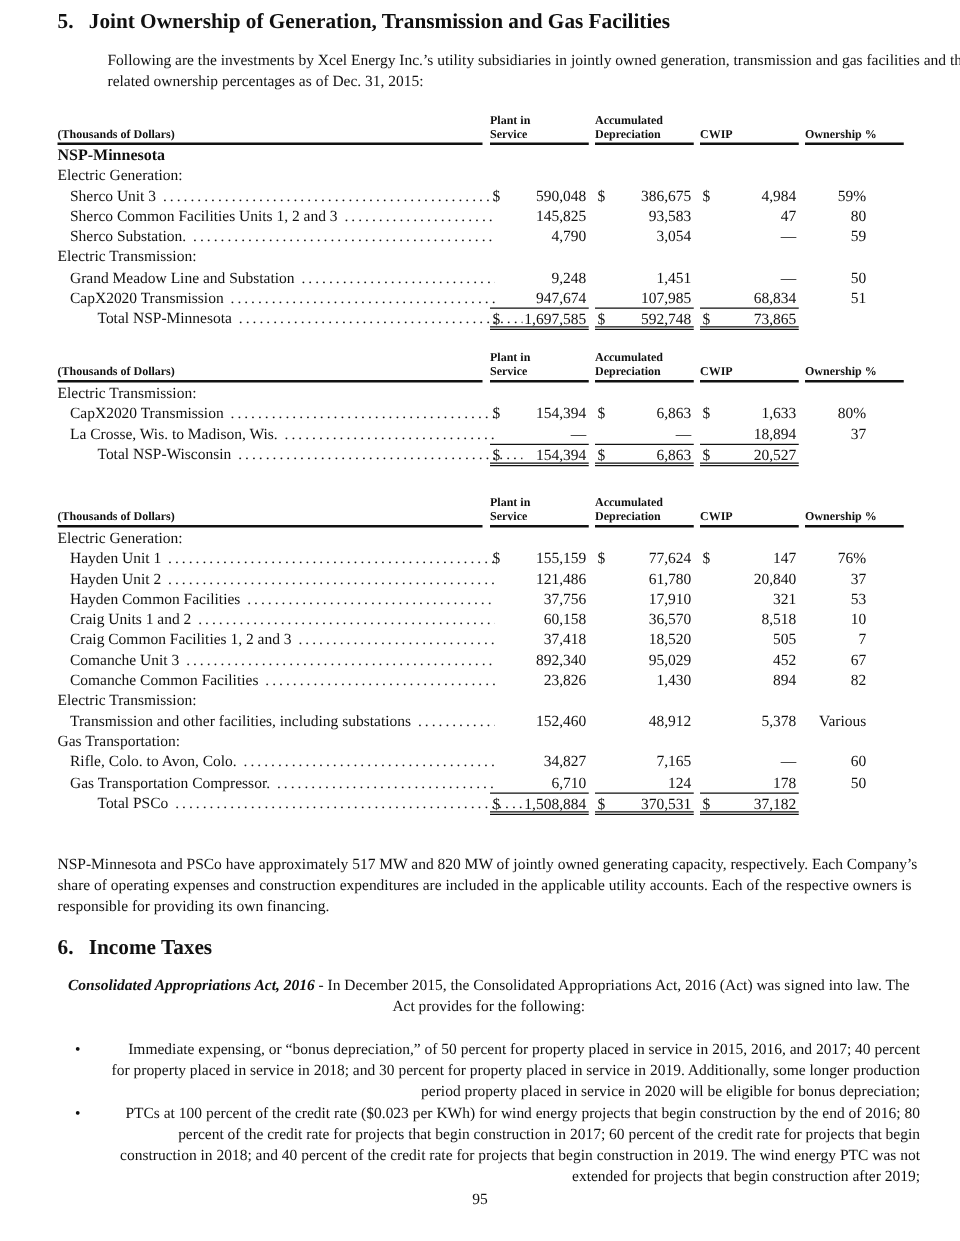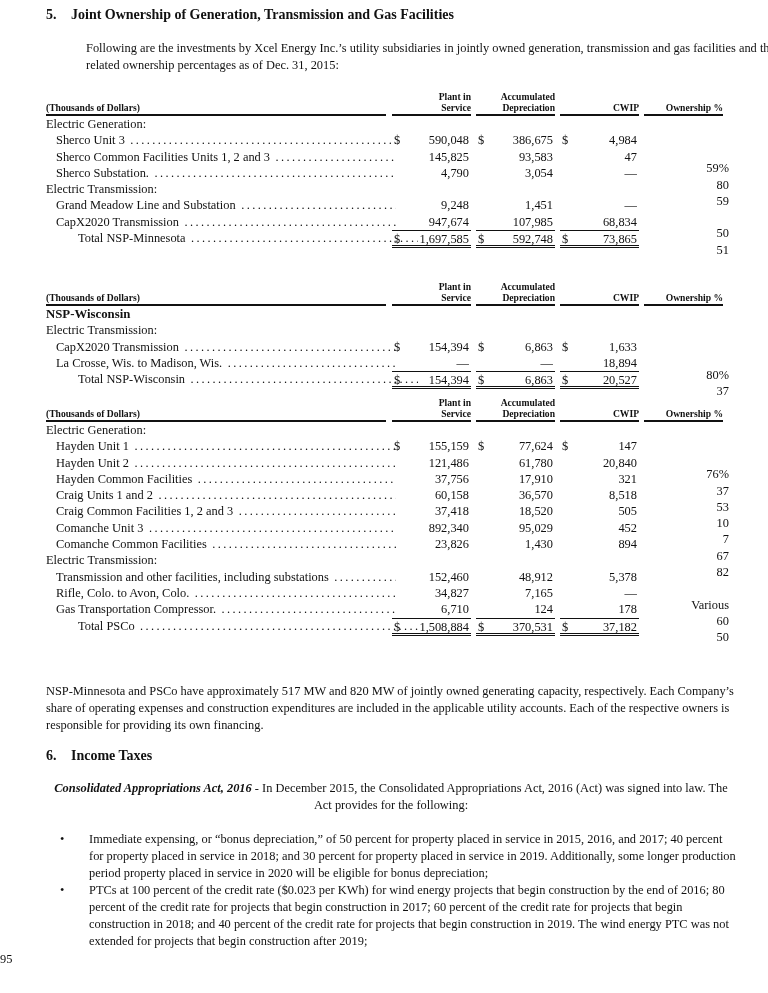--- a/index.html
+++ b/index.html
@@ -1,45 +1,45 @@
 <!DOCTYPE html>
 <html><head>
 <meta charset="utf-8">
 <style>
   html, body { margin:0; padding:0; background:#ffffff; }
   body { width:768px; height:993px; position:relative; overflow:hidden;
          font-family:"Liberation Serif", serif; color:#111; font-size:12.4px; }
   .page { position:absolute; left:0; top:0; width:768px; height:993px; }
-  .h { position:absolute; left:46px; font-weight:bold; font-size:14px; }
+  .h { position:absolute; left:46px; font-weight:bold; font-size:17px; }
   .h .num { display:inline-block; width:25px; }
   .para { position:absolute; left:46px; width:690px; line-height:17px; }
   .tbl { position:absolute; left:46px; width:677px; }
   .hdr { position:relative; height:30px; }
-  .hdr .c { position:absolute; bottom:3px; text-align:right; font-weight:bold;
+  .hdr .c { position:absolute; bottom:3px; text-align:left; font-weight:bold;
             font-size:9.6px; line-height:11px; }
   .hdr .u { position:absolute; bottom:0; height:2px; background:#111; }
   .row { position:relative; height:16.3px; line-height:16.3px; white-space:nowrap; }
   .row .lbl { position:absolute; left:0; width:340px; overflow:hidden; }
   .row .lbl .dots { color:#111; letter-spacing:2.4px; }
   .row.grp .lbl { font-weight:bold; font-size:12.8px; }
   .ind1 { padding-left:10px; }
   .ind2 { padding-left:32px; }
   .cell { position:absolute; top:0; height:16.3px; }
   .cell .cur { position:absolute; left:2px; }
   .cell .val { position:absolute; right:2px; }
   .c1 { left:346px; width:79px; }
   .c2 { left:430px; width:79px; }
   .c3 { left:514px; width:79px; }
-  .c4 { left:604px; width:79px;margin-top:28px; }
+  .c4 { left:568px; width:79px; }
   .c4 .val { right:0; }
   .tot .c1, .tot .c2, .tot .c3 { border-top:1px solid #111; border-bottom:3px double #111; height:14px; }
   .bul { position:absolute; left:60px; width:676px; line-height:17px; }
   .bul .dot { position:absolute; left:0; }
-  .bul .txt { position:absolute; left:29px; width:647px; }
-  .pg { position:absolute; top:952px; left:0; width:768px; }
+  .bul .txt { position:absolute; left:29px; width:647px;text-align:right; }
+  .pg { position:absolute; top:952px; left:0; width:768px; text-align:center; }
   .it { font-weight:bold; font-style:italic; }
 </style>
 </head>
 <body>
 
 <div class="page">
 
   <div class="h" style="top:7px;">
     <span class="num">5.</span><span>Joint Ownership of Generation, Transmission and Gas Facilities</span>
   </div>
@@ -51,20 +51,23 @@
         <div class="c" style="left: 0px; width: 340px; text-align: left;"><span>(Thousands of Dollars)</span></div>
         <div class="u" style="left: 0px; width: 340px;"></div>
         <div class="c" style="left: 346px; width: 79px;"><span>Plant in</span><br><span>Service</span></div>
         <div class="u" style="left: 346px; width: 79px;"></div>
         <div class="c" style="left: 430px; width: 79px;"><span>Accumulated</span><br><span>Depreciation</span></div>
         <div class="u" style="left: 430px; width: 79px;"></div>
         <div class="c" style="left: 514px; width: 79px;"><span>CWIP</span></div>
         <div class="u" style="left: 514px; width: 79px;"></div>
         <div class="c" style="left: 598px; width: 79px;"><span>Ownership %</span></div>
         <div class="u" style="left: 598px; width: 79px;"></div>
+      </div>
+      <div class="row grp">
+        <span class="lbl">NSP-Minnesota</span>
       </div>
       <div class="row">
         <span class="lbl "><span>Electric Generation:</span></span>
       </div>
       <div class="row">
         <span class="lbl ind1"><span>Sherco Unit 3</span><span class="dots"> ................................................................................</span></span>
         <div class="cell c1">
           <span class="cur">$</span>
           <span class="val">590,048</span>
         </div>
@@ -168,23 +171,20 @@
         <div class="u" style="left: 0px; width: 340px;"></div>
         <div class="c" style="left: 346px; width: 79px;"><span>Plant in</span><br><span>Service</span></div>
         <div class="u" style="left: 346px; width: 79px;"></div>
         <div class="c" style="left: 430px; width: 79px;"><span>Accumulated</span><br><span>Depreciation</span></div>
         <div class="u" style="left: 430px; width: 79px;"></div>
         <div class="c" style="left: 514px; width: 79px;"><span>CWIP</span></div>
         <div class="u" style="left: 514px; width: 79px;"></div>
         <div class="c" style="left: 598px; width: 79px;"><span>Ownership %</span></div>
         <div class="u" style="left: 598px; width: 79px;"></div>
       </div>
-      <div class="row grp">
-        <span class="lbl">NSP-Wisconsin</span>
-      </div>
       <div class="row">
         <span class="lbl "><span>Electric Transmission:</span></span>
       </div>
       <div class="row">
         <span class="lbl ind1"><span>CapX2020 Transmission</span><span class="dots"> ................................................................................</span></span>
         <div class="cell c1">
           <span class="cur">$</span>
           <span class="val">154,394</span>
         </div>
         <div class="cell c2">
@@ -369,20 +369,23 @@
           <span class="val">48,912</span>
         </div>
         <div class="cell c3">
           <span class="val">5,378</span>
         </div>
         <div class="cell c4">
           <span class="val">Various</span>
         </div>
       </div>
       <div class="row">
+        <span class="lbl "><span>Gas Transportation:</span></span>
+      </div>
+      <div class="row">
         <span class="lbl ind1"><span>Rifle, Colo. to Avon, Colo.</span><span class="dots"> ................................................................................</span></span>
         <div class="cell c1">
           <span class="val">34,827</span>
         </div>
         <div class="cell c2">
           <span class="val">7,165</span>
         </div>
         <div class="cell c3">
           <span class="val">—</span>
         </div>

